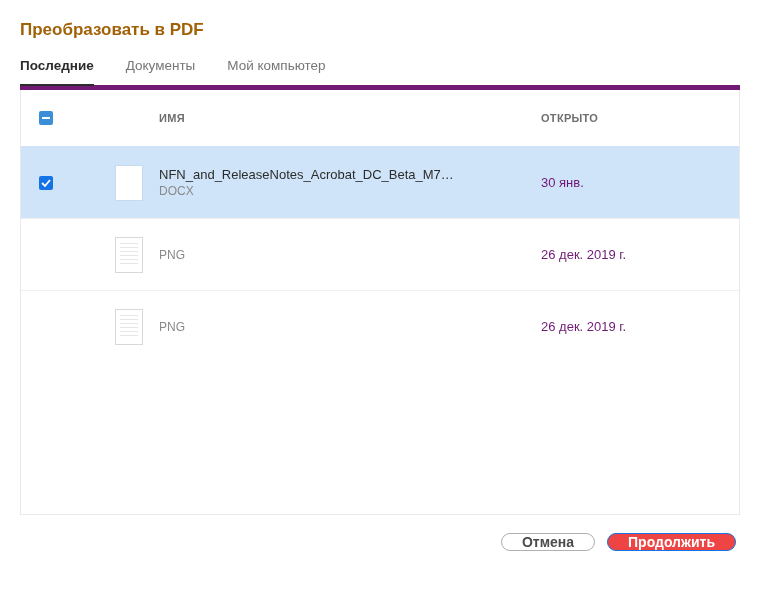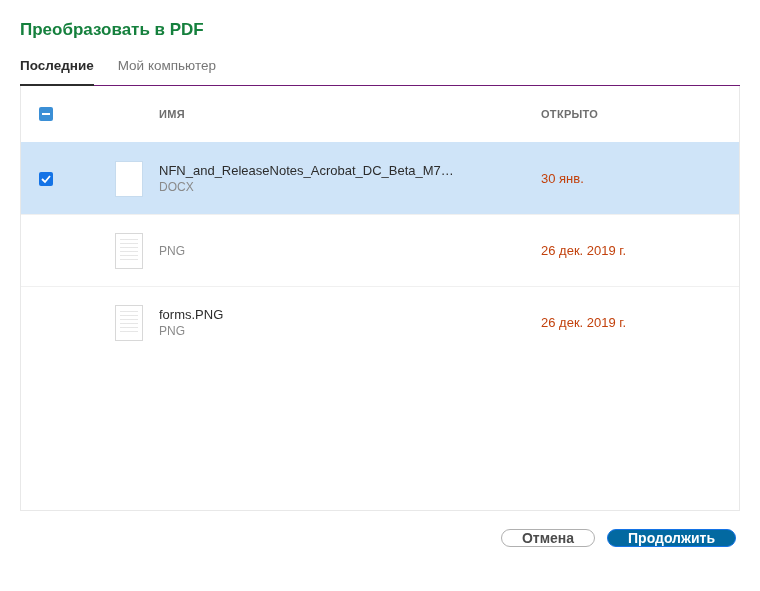--- a/index.html
+++ b/index.html
@@ -8,27 +8,27 @@
     padding: 20px;
     font-family: -apple-system, BlinkMacSystemFont, "Segoe UI", Arial, sans-serif;
     background: #fff;
     width: 760px;
     color: #2c2c2c;
     font-size: 13px;
   }
   .title {
     font-size: 17px;
     font-weight: 700;
-    color: #15803d;
+    color: #a16207;
     margin: 0 0 18px 0;
   }
   .tabs {
     display: flex;
-    gap: 24px;
-    border-bottom: 1px solid #701a75;
+    gap: 32px;
+    border-bottom: 5px solid #701a75;
   }
   .tab {
     padding: 0 0 12px 0;
     color: #767676;
     cursor: pointer;
     font-size: 13.5px;
     position: relative;
   }
   .tab.active {
     color: #2c2c2c;
@@ -115,21 +115,21 @@
     white-space: nowrap;
     overflow: hidden;
     text-overflow: ellipsis;
   }
   .file-type {
     font-size: 12px;
     color: #8a8a8a;
   }
   .file-date {
     font-size: 13px;
-    color: #c2410c;
+    color: #701a75;
   }
 
   .footer {
     display:flex;
     justify-content:flex-end;
     gap: 12px;
     padding: 18px 4px 0 0;
   }
   .btn {
     height: 18px;
@@ -139,33 +139,34 @@
     font-weight: 600;
     cursor: pointer;
     display:flex; align-items:center;
   }
   .btn-secondary {
     background: #fff;
     color: #4b4b4b;
     border: 1.5px solid #b0b0b0;
   }
   .btn-primary {
-    background: #0369a1;
+    background: #ef4444;
     color: #fff;
     border: 1.5px solid #1473e6;
     text-align: center;
   }
 </style>
 </head>
 <body>
 
 <h1 class="title">Преобразовать в PDF</h1>
 
 <div class="tabs">
   <div class="tab active">Последние</div>
+  <div class="tab">Документы</div>
   <div class="tab">Мой компьютер</div>
 </div>
 
 <div class="list-area">
 
   <div class="header-row">
     <div class="col-check">
       <div class="checkbox partial"></div>
     </div>
     <div class="col-thumb"></div>
@@ -205,21 +206,20 @@
       <span class="file-date">26 дек. 2019 г.</span>
     </div>
   </div>
 
   <div class="file-row">
     <div class="col-check"></div>
     <div class="col-thumb">
       <div class="thumb text"></div>
     </div>
     <div class="col-name">
-      <div class="file-name">forms.PNG</div>
       <div class="file-type">PNG</div>
     </div>
     <div class="col-date">
       <span class="file-date">26 дек. 2019 г.</span>
     </div>
   </div>
 
 </div>
 
 <div class="footer">

